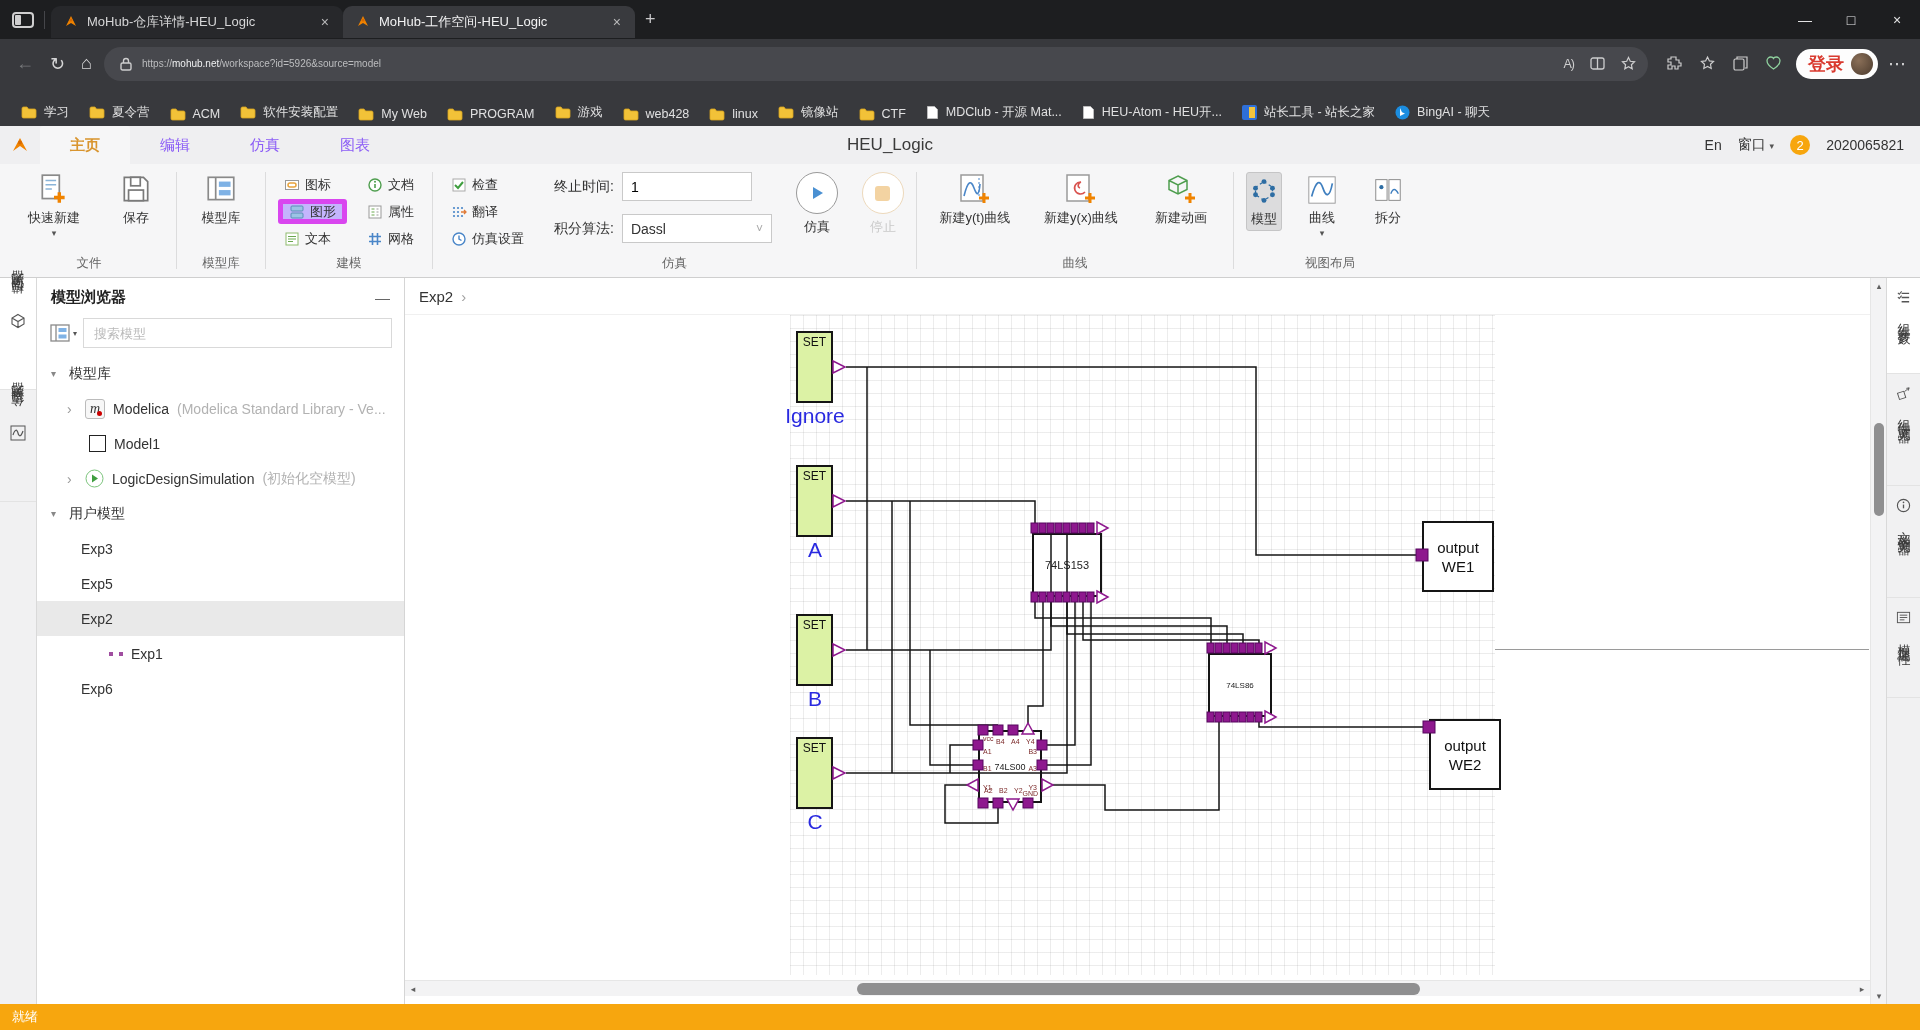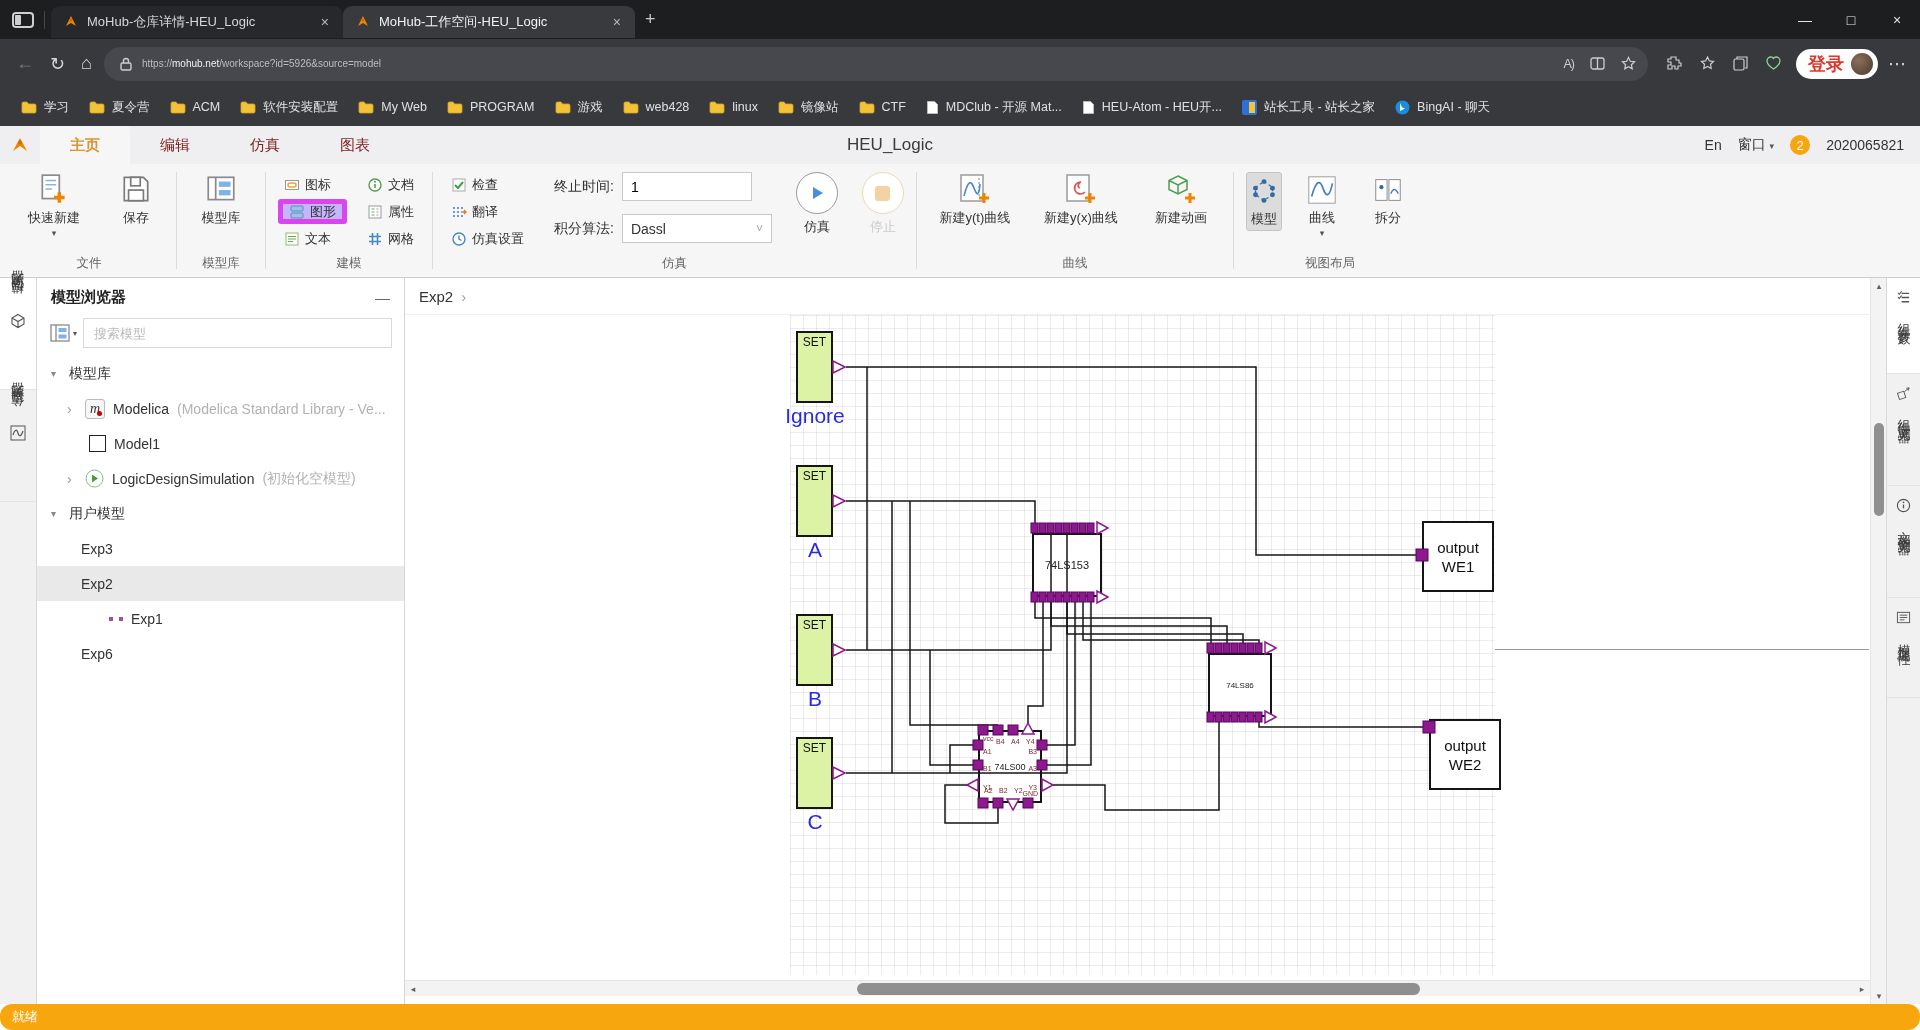--- a/index.html
+++ b/index.html
@@ -28,28 +28,28 @@
   .urltext { font-size:10px; color:#bcbdbf; white-space:nowrap; overflow:hidden; flex:1; }
   .urltext .host { color:#eff0f1; }
   .pill-icons { display:flex; align-items:center; gap:16px; margin-left:12px; color:#cdcdce; flex:none; }
   .pill-icons .aloud { font-size:12.5px; letter-spacing:-1px; }
   .bar-icons { display:flex; align-items:center; gap:16px; margin:0 6px; flex:none; }
   .login-pill { height:30px; border-radius:15px; background:#fdfdfd; display:flex; align-items:center; padding:0 5px 0 12px; gap:7px; margin-left:8px; flex:none; }
   .login-pill .label { color:#d93a2f; font-size:18px; font-weight:bold; }
   .avatar { width:22px; height:22px; border-radius:50%; background:radial-gradient(circle at 35% 35%, #8a6f58, #4a3a2d); }
   .more { font-size:18px; color:#d5d5d6; margin:0 14px 0 10px; }
 
-  .bookmarks { height:38px; background:#38393d; display:flex; align-items:center; padding-left:12px; gap:2px; flex:none; }
+  .bookmarks { height:38px; background:#38393d; display:flex; align-items:flex-end; padding-left:12px; gap:2px; flex:none; }
   .bm { display:flex; align-items:center; gap:7px; padding:5px 9px; border-radius:4px; font-size:12.5px; color:#e0e0e1; white-space:nowrap; }
 
   
   .ribbon { background:#f6f6f7; border-bottom:1px solid #cfcfcf; flex:none; }
   .ribbon-tabs { height:38px; background:#efeff1; display:flex; align-items:stretch; position:relative; }
   .rlogo { width:40px; display:flex; align-items:center; justify-content:center; }
-  .rtab { padding:0 30px; display:flex; align-items:center; font-size:15px; color:#7f1d1d; }
+  .rtab { padding:0 30px; display:flex; align-items:center; font-size:15px; color:#8b5cf6; }
   .rtab.active { background:#f6f6f7; color:#d9952f; font-weight:bold; border-radius:3px 3px 0 0; }
   .rtitle { position:absolute; left:890px; top:0; height:38px; display:flex; align-items:center; transform:translateX(-50%); font-size:17px; color:#3a3a3a; }
   .rright { position:absolute; right:16px; top:0; height:38px; display:flex; align-items:center; gap:16px; font-size:14px; color:#333; }
   .rbadge { width:20px; height:20px; border-radius:50%; background:#f7a60e; color:#fff; font-size:13px; display:flex; align-items:center; justify-content:center; }
   .ribbon-body { height:113px; display:flex; align-items:stretch; padding-left:4px; }
   .rgroup { display:flex; flex-direction:column; }
   .rgc { flex:1; display:flex; align-items:flex-start; padding:8px 10px 0; gap:14px; }
   .rgl { text-align:center; font-size:12.5px; color:#666; padding-bottom:5px; }
   .rdiv { width:1px; background:#dcdcdd; margin:8px 2px; }
   .bbtn { display:flex; flex-direction:column; align-items:center; width:80px; gap:3px; font-size:13px; color:#333; }
@@ -121,21 +121,21 @@
   .wires .pin { fill:#8e188e; stroke:#56075f; stroke-width:1; }
   .wires .tri { fill:#fff; stroke:#8e188e; stroke-width:1.5; }
 
   .hscroll { position:absolute; left:0; right:0; bottom:8px; height:16px; background:#f3f3f4; border-top:1px solid #e6e6e6; z-index:4; }
   .hscroll .ar { position:absolute; top:0; width:16px; height:16px; font-size:9px; color:#606060; display:flex; align-items:center; justify-content:center; }
   .hthumb { position:absolute; left:452px; top:2px; width:563px; height:12px; border-radius:6px; background:#8f8f90; }
   .vscroll { width:16px; background:#f3f3f4; border-left:1px solid #e6e6e6; position:relative; flex:none; }
   .vscroll .ar { position:absolute; left:0; width:16px; height:16px; font-size:9px; color:#606060; display:flex; align-items:center; justify-content:center; }
   .vthumb { position:absolute; left:3px; top:145px; width:10px; height:93px; border-radius:5px; background:#8f8f90; }
 
-  .statusbar { height:26px; background:#f7a60e; display:flex; align-items:center; padding-left:12px; flex:none;border-radius:12px; }
+  .statusbar { height:26px; background:#f7a60e; display:flex; align-items:center; padding-left:12px; flex:none; }
   .statusbar .st { color:#fff; font-size:13px; }
 
   svg { display:block; }
 </style>
 </head>
 <body>
 
 <div class="tabstrip">
   <span class="ws-icon"></span>
   <span class="strip-div"></span>
@@ -611,20 +611,23 @@
           </svg>
         <span>LogicDesignSimulation</span>
           <span class="note">(初始化空模型)</span>
       </div>
       <div class="trow" style="padding-left:14px">
         <span class="caret">▾</span>
         <span>用户模型</span>
       </div>
       <div class="trow" style="padding-left:44px">
           <span>Exp3</span>
+        </div>
+      <div class="trow" style="padding-left:44px">
+          <span>Exp5</span>
         </div>
       <div class="trow sel" style="padding-left:44px">
           <span>Exp2</span>
         </div>
       <div class="trow" style="padding-left:72px">
         <span class="ico-dots"></span>
         <span>Exp1</span>
       </div>
       <div class="trow" style="padding-left:44px">
           <span>Exp6</span>

